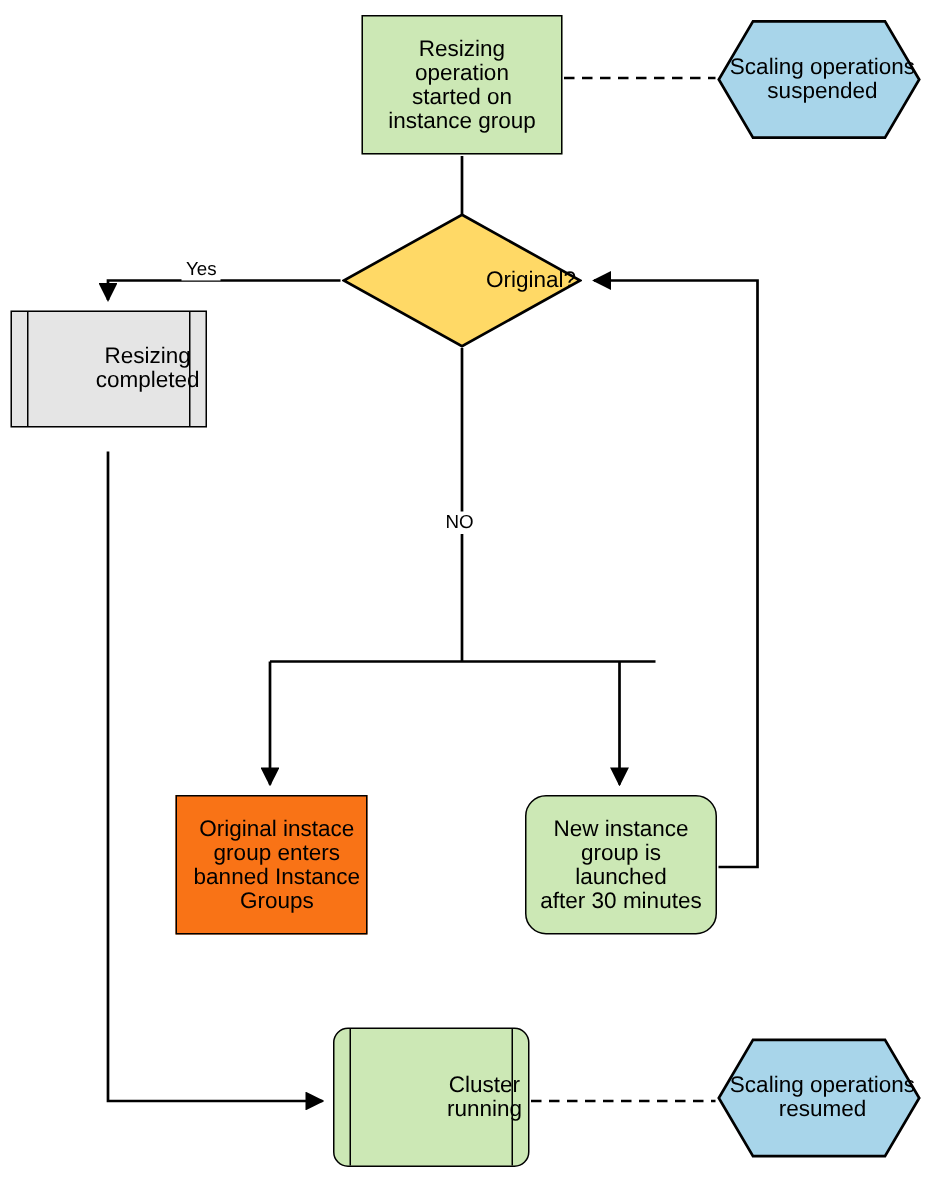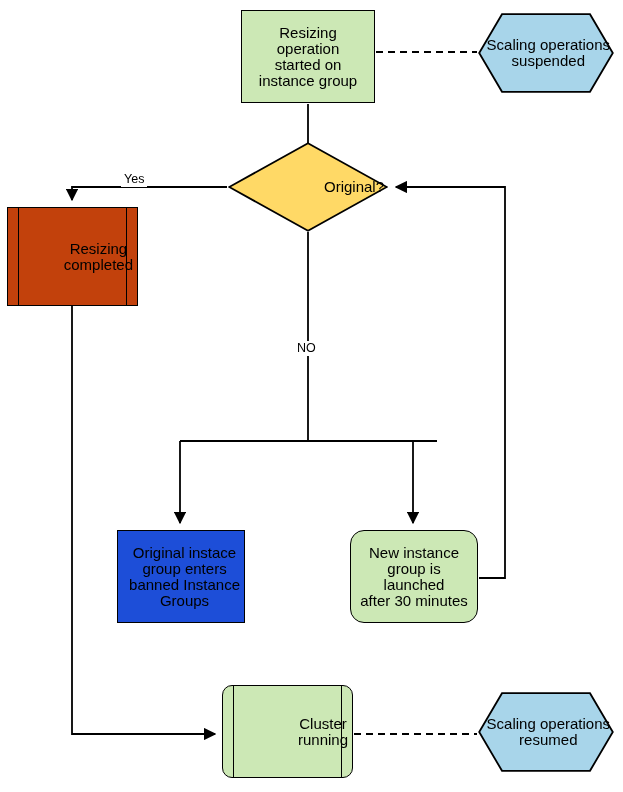--- a/index.html
+++ b/index.html
@@ -149,28 +149,28 @@
 suspended</span>
   </div>
 
   <div class="node diamond" style="left:228px; top:142px; width:160px; height:90px;">
     <svg width="160" height="90" viewBox="0 0 160 90" xmlns="http://www.w3.org/2000/svg">
       <polygon points="80,1.2 158.8,45 80,88.8 1.2,45" fill="#ffd966" stroke="#000000" stroke-width="1.8"></polygon>
     </svg>
     <span class="label">Original?</span>
   </div>
 
-  <div class="node predef" style="left:7px; top:207px; width:131px; height:99px; background:#c2410c;">
+  <div class="node predef" style="left:7px; top:207px; width:131px; height:78px; background:#e5e5e5;">
     <span class="bar-left"></span>
     <span class="bar-right"></span>
     <span class="label">Resizing
 completed</span>
   </div>
 
-  <div class="node proc" style="left:117px; top:530px; width:128px; height:93px; background:#1d4ed8;">
+  <div class="node proc" style="left:117px; top:530px; width:128px; height:93px; background:#f97316;">
     <span class="label">Original instace
 group enters
 banned Instance
 Groups</span>
   </div>
 
   <div class="node proc" style="left:350px; top:530px; width:128px; height:93px; background:#cce8b5;border-radius:14px;">
     <span class="label">New instance
 group is launched
 after 30 minutes</span>

